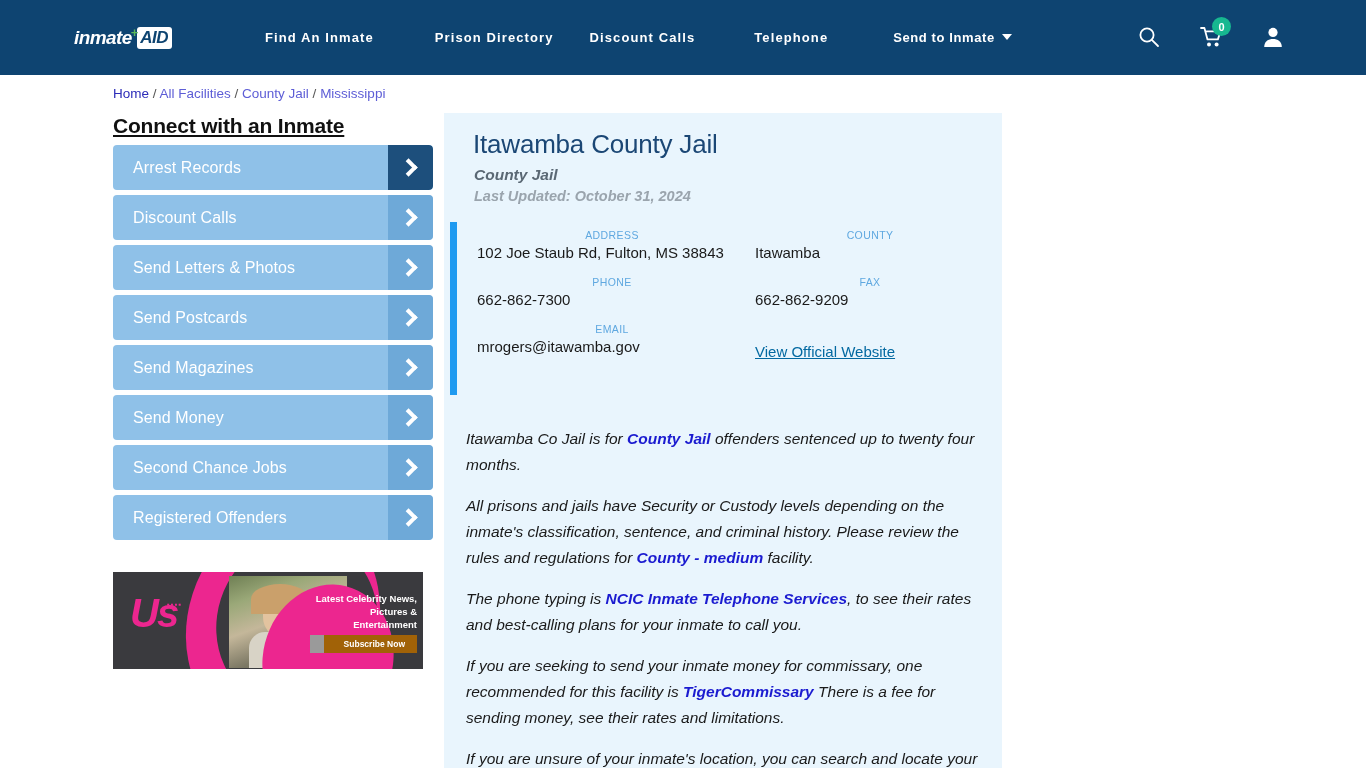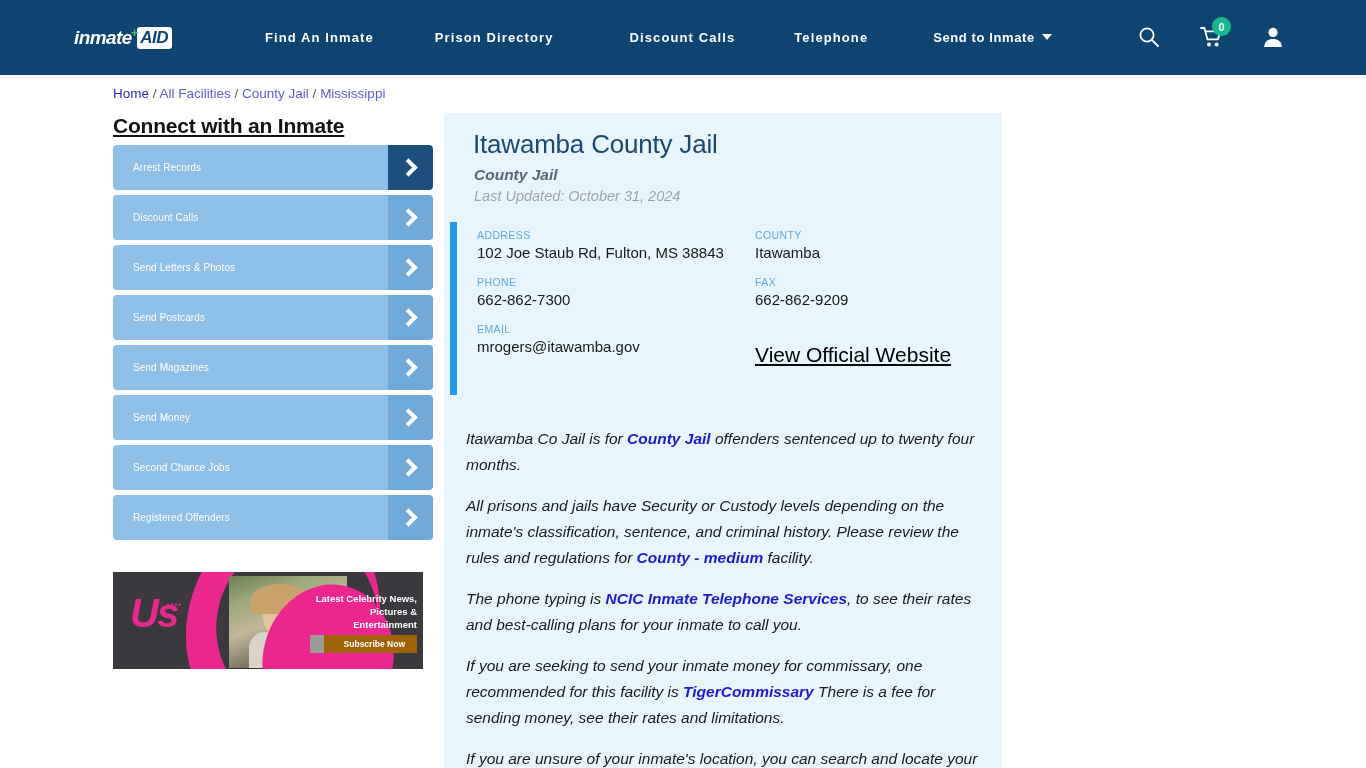--- a/index.html
+++ b/index.html
@@ -40,21 +40,21 @@
   .nav {
     position: absolute; left: 265px; top: 0;
     height: 75px; display: flex; align-items: center;
   }
   .nav-item {
     color: #ffffff; font-size: 13px; font-weight: bold;
     letter-spacing: 1.1px; cursor: pointer;
     white-space: nowrap;
   }
   .nav-item.i0 { margin-right: 61px; }
-  .nav-item.i1 { margin-right: 76px; text-align: center; }
+  .nav-item.i1 { margin-right: 36px; text-align: center; }
   .nav-item.i2 { margin-right: 59px; }
   .nav-item.i3 { margin-right: 65px; }
   .nav-item.i4 { letter-spacing: 0.6px; }
   .caret {
     display: inline-block; margin-left: 7px;
     border-left: 5px solid transparent;
     border-right: 5px solid transparent;
     border-top: 6px solid #ffffff;
     vertical-align: 2px;
   }
@@ -94,21 +94,21 @@
     width: 320px;
   }
   .side-btn {
     position: relative; height: 45px; margin-bottom: 5px;
     background: #8fc1e8; border-radius: 4px;
     display: flex; align-items: center; cursor: pointer;
     overflow: hidden;
   }
   .side-btn-label {
     margin-left: 20px; color: #ffffff;
-    font-size: 10px; letter-spacing: 0.1px; text-align: right;
+    font-size: 16px; letter-spacing: 0.1px; text-align: right;
   }
   .side-arrow {
     position: absolute; right: 0; top: 0;
     width: 45px; height: 45px;
     background: #6ea9d8;
     display: flex; align-items: center; justify-content: center;
     border-radius: 0 4px 4px 0;
   }
   .side-btn.active .side-arrow { background: #1d4f7c; }
   .chev {
@@ -194,45 +194,45 @@
     font-size: 26px; font-weight: normal; color: #1b4775;
     letter-spacing: -0.2px;
   }
   .panel-sub {
     position: absolute; left: 30px; top: 53px;
     font-size: 15.5px; font-weight: bold; font-style: italic;
     color: #5a6874;
   }
   .panel-updated {
     position: absolute; left: 30px; top: 75px;
-    font-size: 14.5px; font-style: italic; color: #9aa4ad;
+    font-size: 14.5px; font-style: italic; color: #9aa4ad; font-weight: bold;
   }
 
   .accent-bar {
     position: absolute; left: 6px; top: 109px;
     width: 7px; height: 173px;
     background: #1f9af0;
   }
   .info {
     position: absolute; left: 33px; top: 116px;
     width: 505px;
   }
   .info-col { position: absolute; }
   .info-col.left { left: 0; width: 270px; }
   .info-col.right { left: 278px; width: 230px; }
   .info-label {
     font-size: 10.5px; color: #5fa8e0;
-    letter-spacing: 0.4px; margin-bottom: 2px;
+    letter-spacing: 0.4px; margin-bottom: 2px; text-align: center;
   }
   .info-value {
     font-size: 15px; color: #1a1a1a; line-height: 19px;
     margin-bottom: 14px;
   }
   .info-link {
-    font-size: 21px; color: #000000;
+    font-size: 15px; color: #0369a1;
     text-decoration: underline; cursor: pointer;
   }
 
   .body-copy {
     position: absolute; left: 22px; top: 313px;
     width: 516px;
   }
   .body-copy p {
     margin: 0 0 15px 0;
     font-size: 15.5px; font-style: italic;

